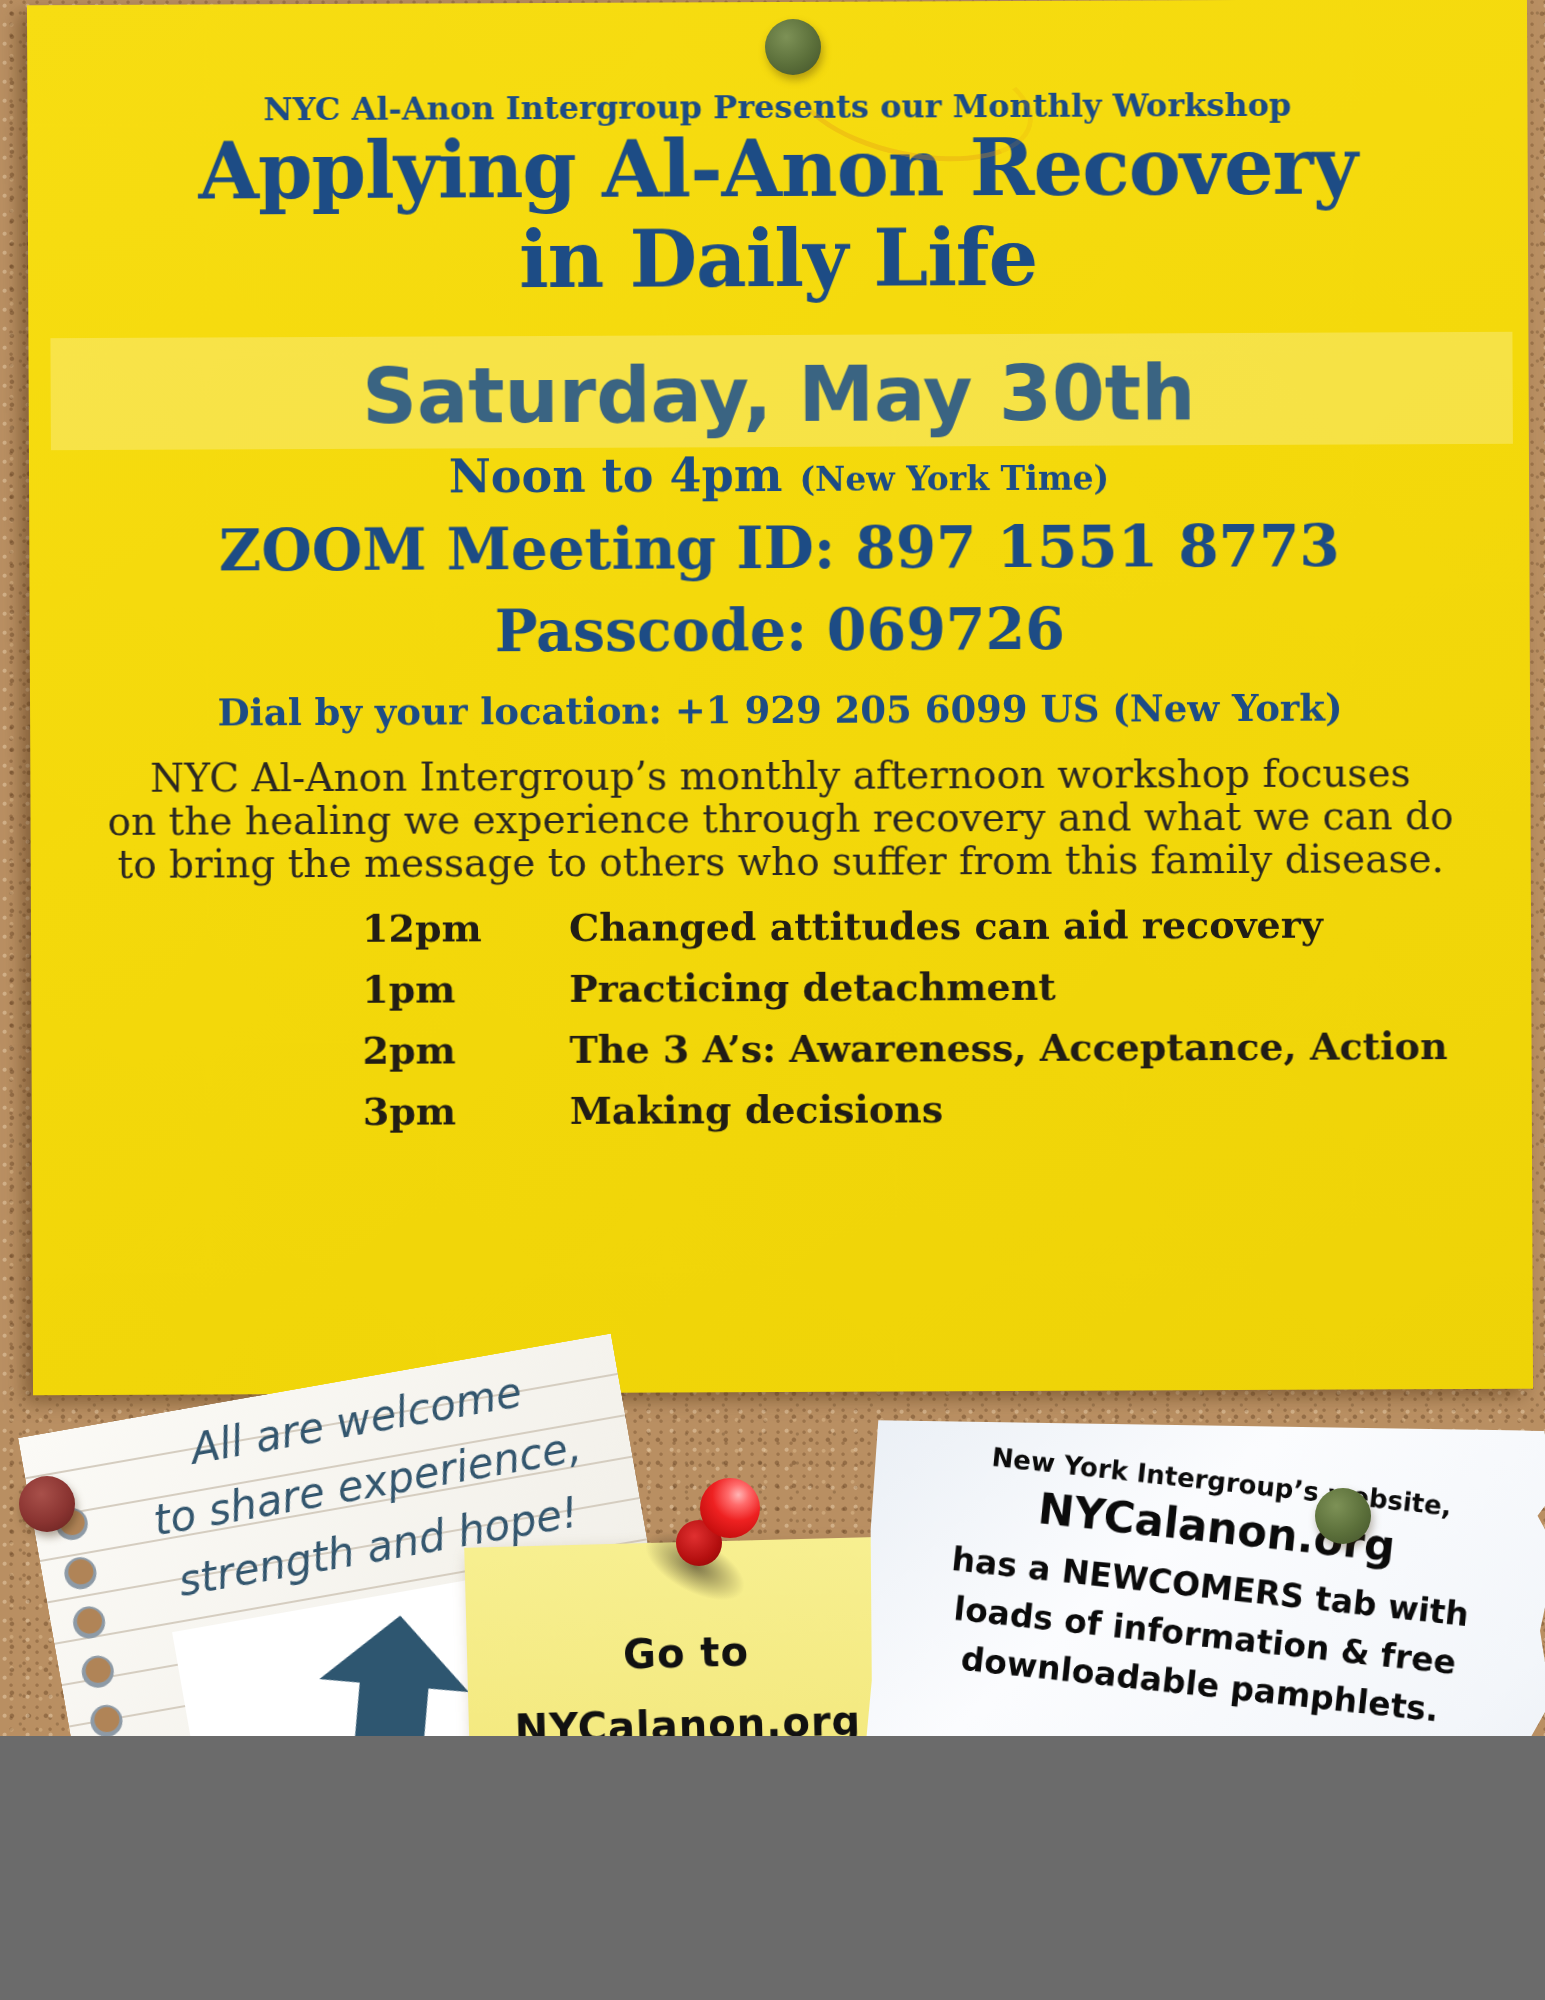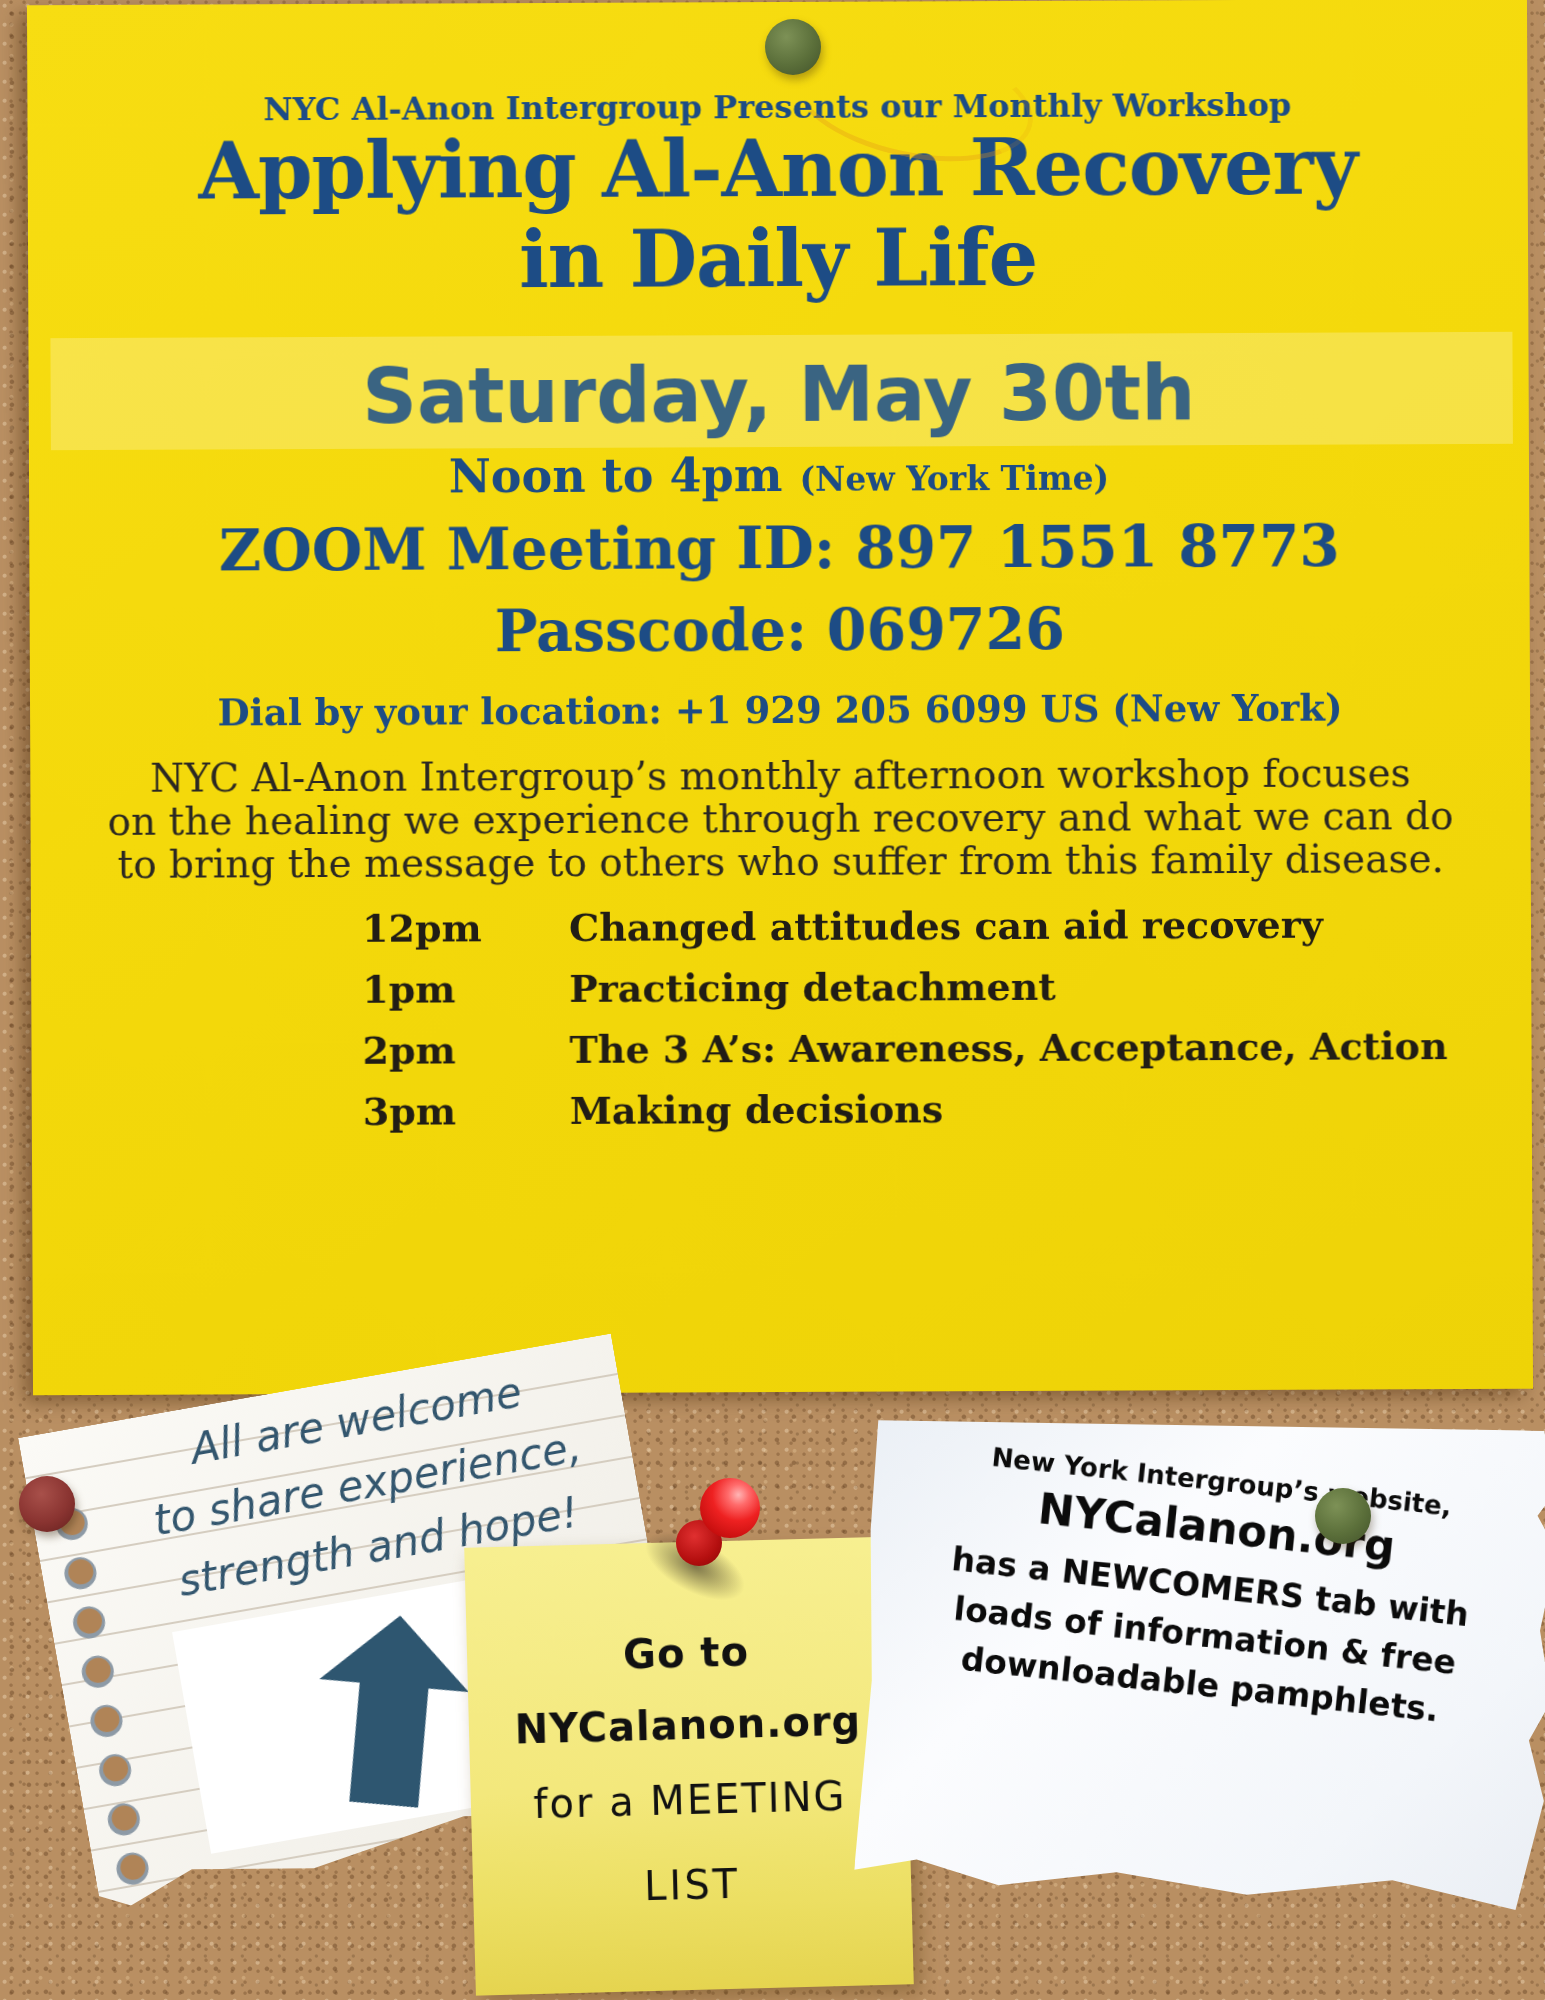--- a/index.html
+++ b/index.html
@@ -1,17 +1,17 @@
 <!DOCTYPE html>
 <html><head>
 <meta charset="utf-8">
 <style>
   html,body{margin:0;padding:0;background:#6b6b6b;}
   #canvas{
-    position:relative;width:1545px;height:2000px;overflow:hidden;
+    position:relative;width:1545px;height:1736px;overflow:hidden;
     font-family:"DejaVu Serif","Liberation Serif",serif;
     background-color:#b98f62;
     background-image:
       radial-gradient(circle at 20% 30%, rgba(255,236,205,0.35) 1.5px, transparent 2.5px),
       radial-gradient(circle at 70% 60%, rgba(88,53,24,0.38) 1.6px, transparent 2.8px),
       radial-gradient(circle at 40% 80%, rgba(244,214,170,0.30) 1.4px, transparent 2.4px),
       radial-gradient(circle at 85% 20%, rgba(96,60,28,0.33) 1.2px, transparent 2.2px),
       radial-gradient(circle at 55% 45%, rgba(60,36,14,0.22) 1.1px, transparent 2.1px);
     background-size: 23px 19px, 17px 23px, 29px 31px, 13px 11px, 37px 29px;
   }

